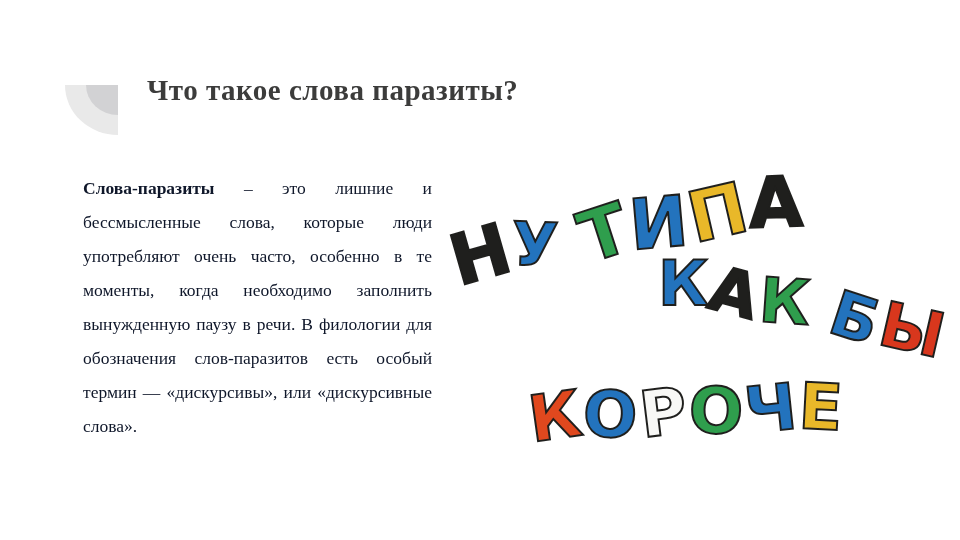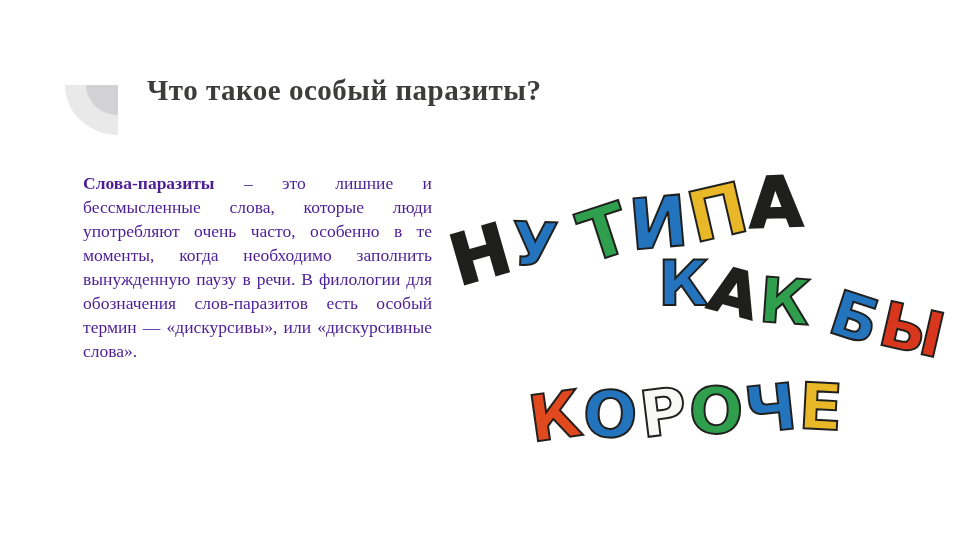--- a/index.html
+++ b/index.html
@@ -56,22 +56,22 @@
 
   
   .body-text {
     position: absolute;
     left: 83px;
     top: 171px;
     width: 349px;
     margin: 0;
     font-family: "Liberation Serif", serif;
     font-size: 17.5px;
-    line-height: 24px;
-    color: #4c1d95;
+    line-height: 34px;
+    color: #0f172a;
     text-align: justify;
   }
   .body-text strong {
     font-weight: bold;
   }
 
   
   .illustration {
     position: absolute;
     left: 440px;
@@ -141,21 +141,21 @@
 </style>
 </head>
 <body>
 
 <div class="slide">
 
   <div class="deco">
     <div class="deco-inner"></div>
   </div>
 
-  <h1 class="title">Что такое особый паразиты?</h1>
+  <h1 class="title">Что такое слова паразиты?</h1>
 
   <p class="body-text"><strong>Слова-паразиты</strong><span> – это лишние и бессмысленные слова, которые люди употребляют очень часто, особенно в те моменты, когда необходимо заполнить вынужденную паузу в речи. В филологии для обозначения слов-паразитов есть особый термин — «дискурсивы», или «дискурсивные слова».</span></p>
 
   <div class="illustration">
 
     <div class="word-line line1">
       <span class="lt c-black">Н</span><span class="lt c-blue">У</span><span class="gap"></span><span class="lt c-green">Т</span><span class="lt c-blue">И</span><span class="lt c-yellow">П</span><span class="lt c-black">А</span>
     </div>
 
     <div class="word-line line2">

